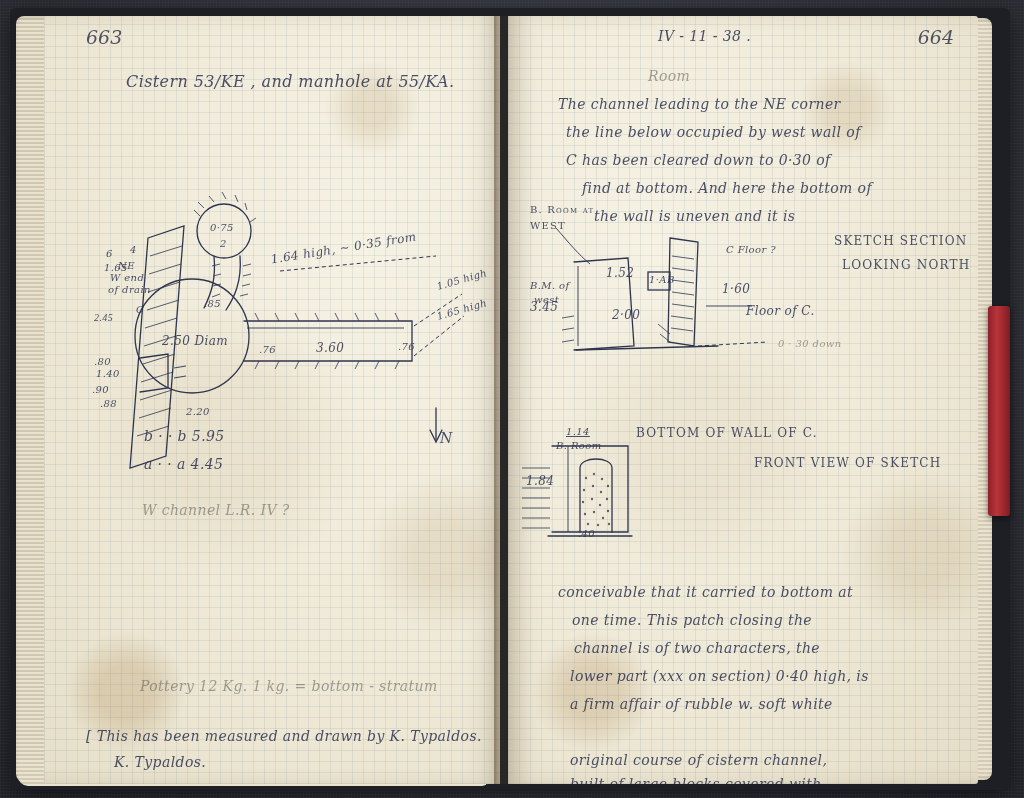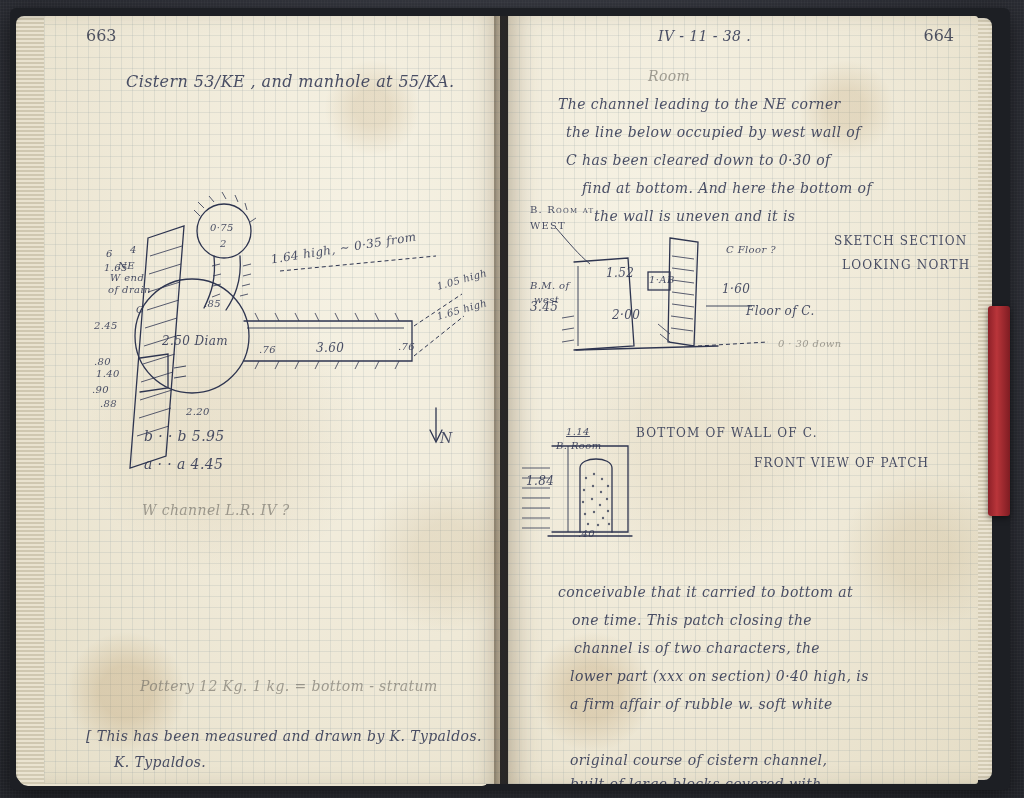--- a/index.html
+++ b/index.html
@@ -161,22 +161,23 @@
     font-family: "DejaVu Serif", serif;
     font-style: italic;
     white-space: nowrap;
     letter-spacing: .4px;
     opacity: .85;
   }
   .hw.pencil { color: #6d6a63; opacity: .62; }
   .hw.ink { color: #2c3350; }
   .pgnum {
     font-family: "DejaVu Serif", serif;
+    font-style: italic;
     color: #33384c;
-    font-size: 16px;
+    font-size: 19px;
     position: absolute;
     opacity: .85;
   }
   .caps {
     font-style: normal;
     font-variant: small-caps;
     letter-spacing: 1.2px;
   }
   .tiny { font-size: 10px; }
   .sm { font-size: 12px; }
@@ -260,21 +261,21 @@
       <div class="hw ink tiny" style="left:215px; top:328px;">.76</div>
       <div class="hw ink tiny" style="left:354px; top:325px;">.76</div>
 
       <div class="hw ink tiny" style="left:62px; top:232px;">6</div>
       <div class="hw ink tiny" style="left:86px; top:228px;">4</div>
       <div class="hw ink tiny" style="left:60px; top:246px;">1.65</div>
       <div class="hw ink tiny" style="left:66px; top:242px; opacity:0;"></div>
       <div class="hw ink tiny" style="left:74px; top:244px;">NE</div>
       <div class="hw ink tiny" style="left:66px; top:256px;">W end</div>
       <div class="hw ink tiny" style="left:64px; top:268px;">of drain</div>
-      <div class="hw ink tiny" style="left:50px; top:304px;">2.45</div>
+      <div class="hw ink tiny" style="left:50px; top:296px;font-family:Liberation Serif, serif;">2.45</div>
       <div class="hw ink tiny" style="left:92px; top:288px;">C</div>
       <div class="hw ink tiny" style="left:160px; top:282px;">.85</div>
       <div class="hw ink tiny" style="left:50px; top:340px;">.80</div>
       <div class="hw ink tiny" style="left:52px; top:352px;">1.40</div>
       <div class="hw ink tiny" style="left:48px; top:368px;">.90</div>
       <div class="hw ink tiny" style="left:56px; top:382px;">.88</div>
       <div class="hw ink tiny" style="left:142px; top:390px;">2.20</div>
 
       <div class="hw ink md" style="left:100px; top:412px;">b · · b    5.95</div>
       <div class="hw ink md" style="left:100px; top:440px;">a · ·  a    4.45</div>
@@ -370,21 +371,21 @@
             <circle cx="90" cy="509" r="1.2"></circle>
             <circle cx="101" cy="508" r="1.2"></circle>
         </g>
 
         <path class="hatch" d="M14,452 l28,0 M14,462 l28,0 M14,472 l28,0 M14,482 l28,0 M14,492 l28,0 M14,502 l28,0 M14,512 l28,0"></path>
         <path class="ln" d="M40,520 L124,520"></path>
         <path class="ln-thin" d="M60,430 L60,516"></path>
       </svg>
       <div class="hw ink tiny" style="left:58px; top:410px; text-decoration:underline;">1.14</div>
       <div class="hw ink sm caps" style="left:128px; top:410px;">BOTTOM OF WALL OF C.</div>
-      <div class="hw ink sm caps" style="left:246px; top:440px;">FRONT VIEW OF PATCH</div>
+      <div class="hw ink sm caps" style="left:246px; top:440px;">FRONT VIEW OF SKETCH</div>
       <div class="hw ink tiny" style="left:48px; top:424px;">B. Room</div>
       <div class="hw ink sm" style="left:18px; top:458px;">1.84</div>
       <div class="hw ink tiny" style="left:70px; top:512px;">.40</div>
 
       <div class="hw ink md" style="left:50px; top:568px;">conceivable that it carried to bottom at</div>
       <div class="hw ink md" style="left:64px; top:596px;">one time.  This patch closing the</div>
       <div class="hw ink md" style="left:66px; top:624px;">channel is of two characters, the</div>
       <div class="hw ink md" style="left:62px; top:652px;">lower part (xxx on section) 0·40 high, is</div>
       <div class="hw ink md" style="left:62px; top:680px;">a firm affair of rubble w. soft white</div>
       <div class="hw ink md" style="left:62px; top:736px;">original course of cistern  channel,</div>

